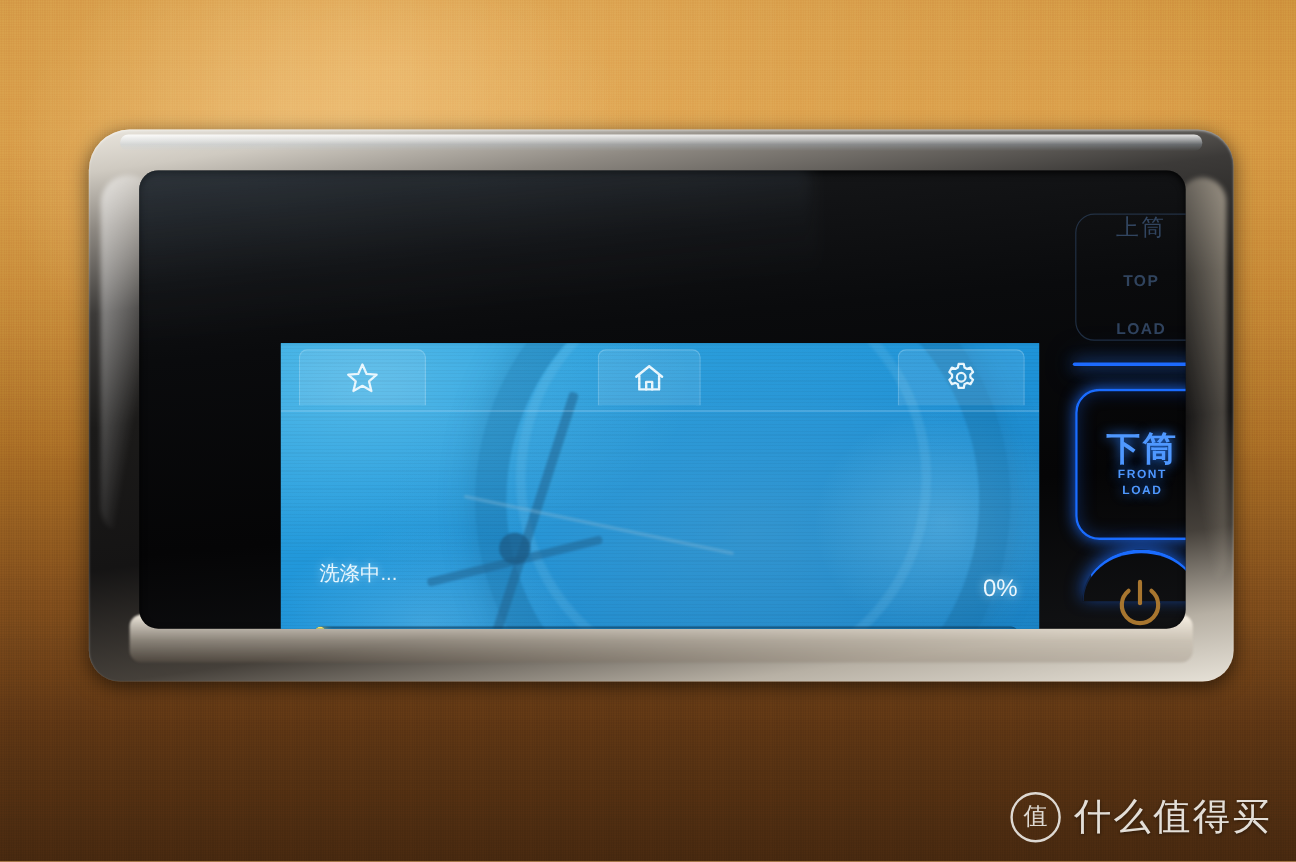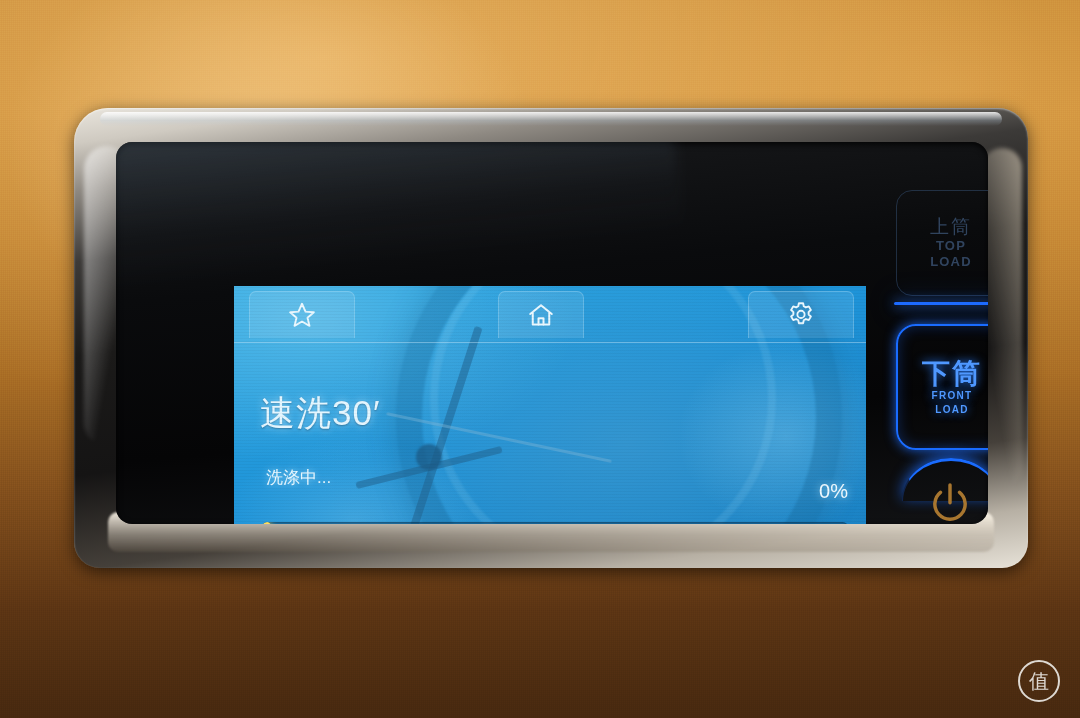--- a/index.html
+++ b/index.html
@@ -187,23 +187,24 @@
   
   #control-strip{position:absolute;left:760px;top:30px;width:150px;height:360px;}
 
   .load-key{
     position:absolute;left:20px;width:108px;border-radius:16px;
     display:flex;flex-direction:column;align-items:center;justify-content:center;
     text-align:center;line-height:1.05;
   }
   
   #key-top-load{
-    top:18px;height:104px;
+    top:6px;height:104px;
     border:1px solid rgba(60,90,130,.45);
     color:rgba(72,104,145,.62);
+    gap:24px;
   }
   #key-top-load .key-cn{font-size:19px;letter-spacing:2px;}
   #key-top-load .key-en{font-size:13px;font-weight:bold;letter-spacing:1.2px;margin-top:2px;}
 
   #strip-divider{
     position:absolute;left:18px;top:130px;width:112px;height:3px;border-radius:3px;
     background:#1d6bff;box-shadow:0 0 12px rgba(40,120,255,.95),0 0 26px rgba(40,120,255,.6);
   }
 
   
@@ -307,21 +308,20 @@
           <div class="tool-tab" id="tab-settings">
             <span>
               <svg width="30" height="30" viewBox="0 0 24 24" fill="none" stroke="#eaf8ff" stroke-width="1.5" stroke-linejoin="round">
                 <path d="M10.3 2.6h3.4l.5 2.4 1.7 .95 2.3-.85 1.7 2.95-1.8 1.6v1.9l1.8 1.6-1.7 2.95-2.3-.85-1.7 .95-.5 2.4h-3.4l-.5-2.4-1.7-.95-2.3 .85-1.7-2.95 1.8-1.6v-1.9l-1.8-1.6 1.7-2.95 2.3 .85 1.7-.95z"></path>
                 <circle cx="12" cy="11.5" r="2.9"></circle>
               </svg>
             </span>
           </div>
         </div>
 
-        <div id="program-name">速洗30′</div>
 
         <div id="program-status">洗涤中...</div>
 
 
         <div id="progress-percent">0%</div>
 
         <div id="progress-track">
           <div id="progress-fill"></div>
         </div>
 
@@ -355,14 +355,15 @@
           </span>
         </div>
 
       </div>
 
     </div>
   </div>
 
   <div id="watermark">
     <div id="watermark-logo">值</div>
+    <div id="watermark-text">什么值得买</div>
   </div>
 </div>
 
 </body></html>

